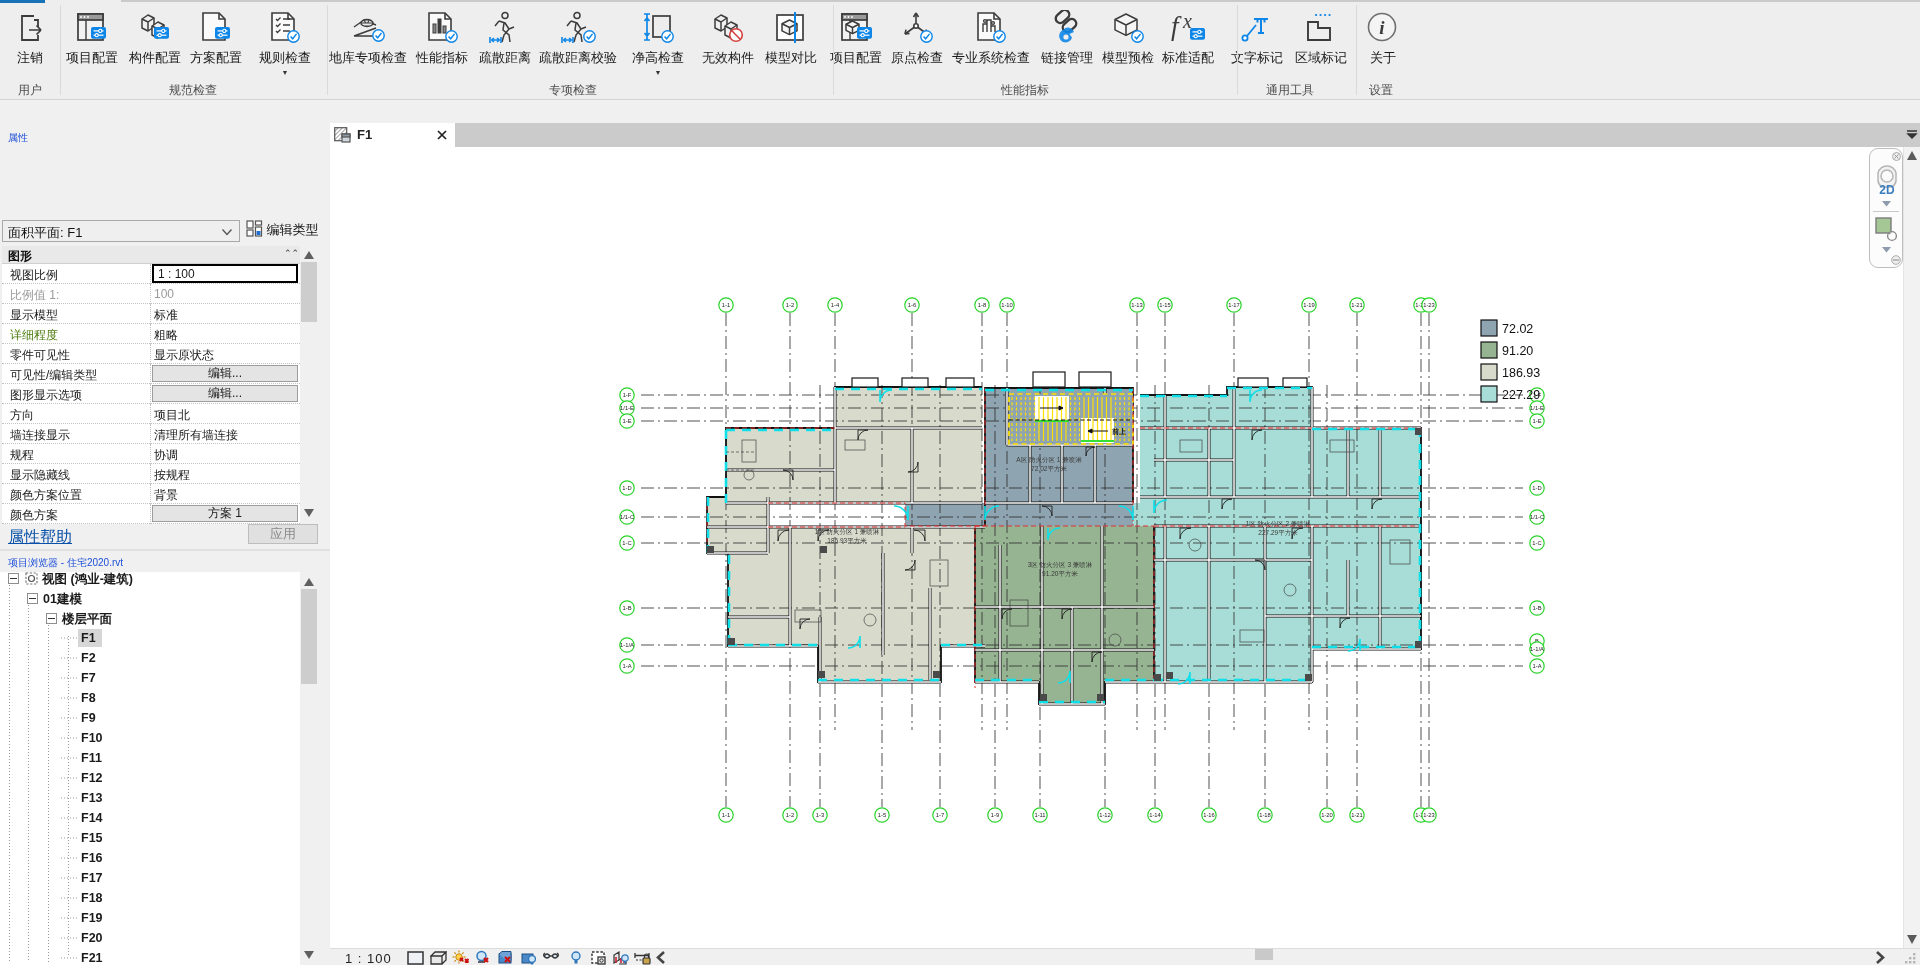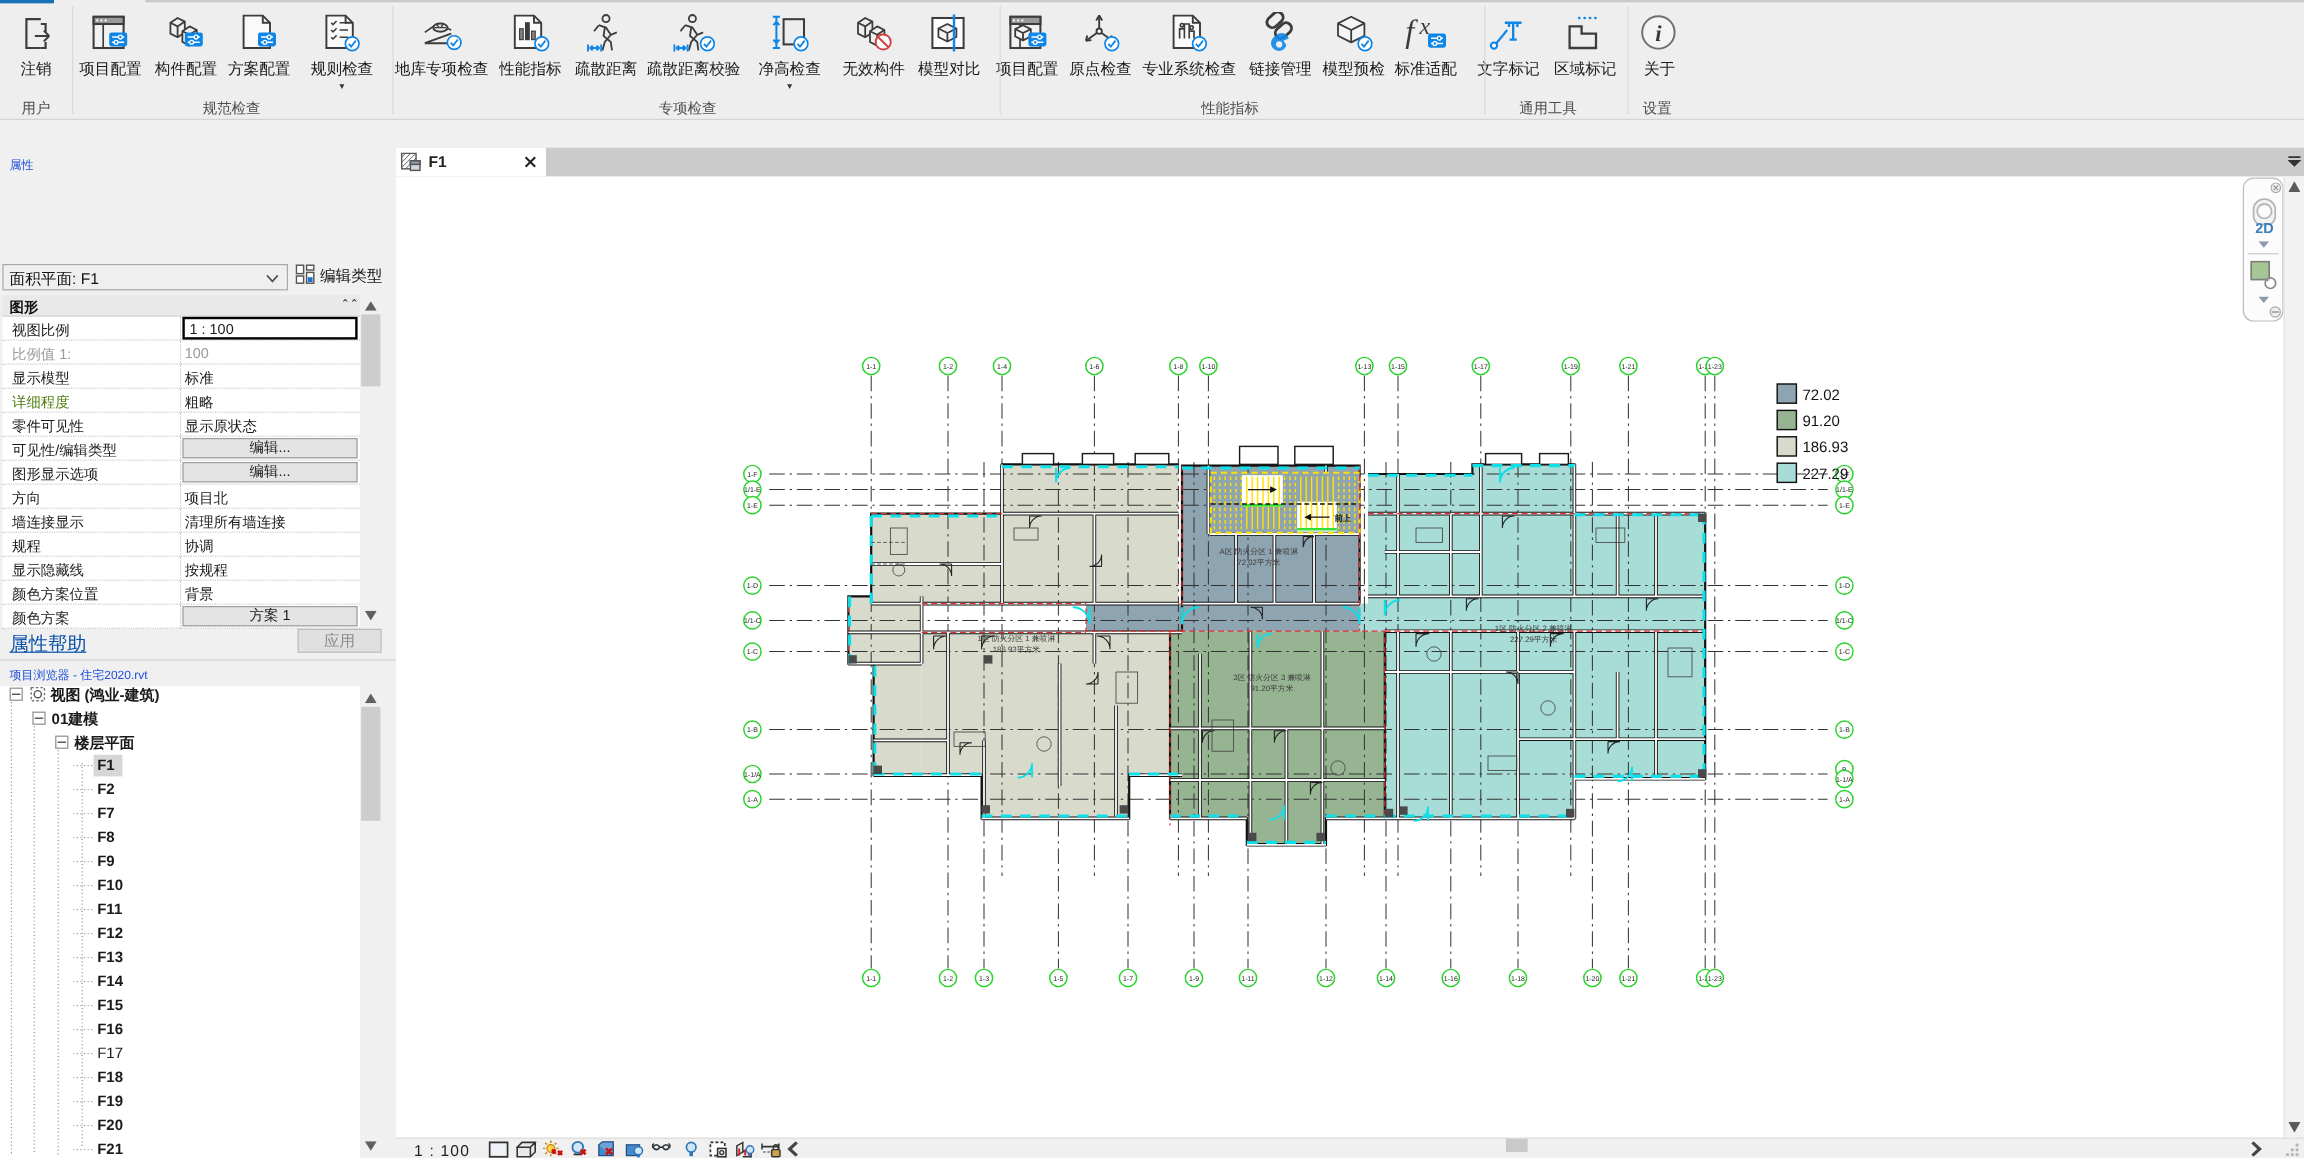--- a/index.html
+++ b/index.html
@@ -572,21 +572,21 @@
 <div class="trow" style="top:748px;position:absolute;left:0;top:748px">
         <svg class="abs" style="left:61px;top:9px" width="18" height="2" viewBox="0 0 18 2">
           <line x1="0" y1="1" x2="18" y2="1" stroke="#999" stroke-width="1" stroke-dasharray="1 2"></line>
         </svg>
         <div class="abs" style="left:81px;top:3px;font-weight:bold;color:#1a1a1a">F16</div>
       </div>
 <div class="trow" style="top:768px;position:absolute;left:0;top:768px">
         <svg class="abs" style="left:61px;top:9px" width="18" height="2" viewBox="0 0 18 2">
           <line x1="0" y1="1" x2="18" y2="1" stroke="#999" stroke-width="1" stroke-dasharray="1 2"></line>
         </svg>
-        <div class="abs" style="left:81px;top:3px;font-weight:normal;color:#1a1a1a">F17</div>
+        <div class="abs" style="left:81px;top:3px;font-weight:bold;color:#1a1a1a">F17</div>
       </div>
 <div class="trow" style="top:788px;position:absolute;left:0;top:788px">
         <svg class="abs" style="left:61px;top:9px" width="18" height="2" viewBox="0 0 18 2">
           <line x1="0" y1="1" x2="18" y2="1" stroke="#999" stroke-width="1" stroke-dasharray="1 2"></line>
         </svg>
         <div class="abs" style="left:81px;top:3px;font-weight:bold;color:#1a1a1a">F18</div>
       </div>
 <div class="trow" style="top:808px;position:absolute;left:0;top:808px">
         <svg class="abs" style="left:61px;top:9px" width="18" height="2" viewBox="0 0 18 2">
           <line x1="0" y1="1" x2="18" y2="1" stroke="#999" stroke-width="1" stroke-dasharray="1 2"></line>

